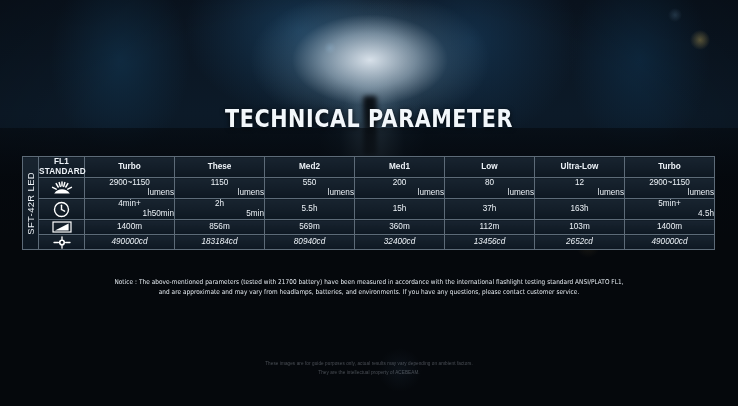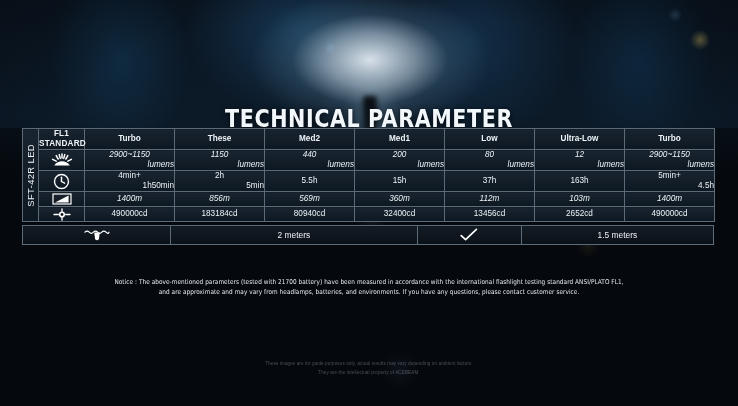--- a/index.html
+++ b/index.html
@@ -76,21 +76,21 @@
     font-weight: 700;
     letter-spacing: 0.6px;
     color: #f2f7fb;
     transform: scaleX(0.92);
     text-shadow: 0 1px 6px rgba(0,0,0,0.75);
   }
 
   
   .spec-wrap {
     position: absolute;
-    left: 22px; top: 128px;
+    left: 22px; top: 156px;
     width: 611px;
   }
   table.spec {
     width: 692px;
     border-collapse: collapse;
     table-layout: fixed;
   }
   table.spec td, table.spec th {
     border: 1px solid #5d6b78;
     text-align: center;
@@ -144,24 +144,24 @@
 
   
   td.icon-cell {
     width: 46px;
     background-color: #0c141d;
     background-image: none;
   }
   td.icon-cell svg { display: block; margin: 0 auto; }
 
   
-  tr.r-lumens td.val { height: 21px; font-style: italic; }
+  tr.r-lumens td.val { height: 21px; }
   tr.r-time   td.val { height: 21px; }
-  tr.r-dist   td.val { height: 15px; font-style: italic; }
-  tr.r-cd     td.val { height: 15px; }
+  tr.r-dist   td.val { height: 15px; }
+  tr.r-cd     td.val { height: 15px; font-style: italic; }
   td.val { font-size: 8.4px; }
   td.val .l2 { display: block; text-align: right; }
 
   
   table.spec2 {
     width: 692px;
     border-collapse: collapse;
     table-layout: fixed;
     margin-top: 3px;
   }
@@ -269,21 +269,21 @@
         </td>
         <td class="val">
           <span>2900~1150</span>
           <span class="l2">lumens</span>
         </td>
         <td class="val">
           <span>1150</span>
           <span class="l2">lumens</span>
         </td>
         <td class="val">
-          <span>440</span>
+          <span>550</span>
           <span class="l2">lumens</span>
         </td>
         <td class="val">
           <span>200</span>
           <span class="l2">lumens</span>
         </td>
         <td class="val">
           <span>80</span>
           <span class="l2">lumens</span>
         </td>
@@ -356,39 +356,20 @@
         <td class="val">183184cd</td>
         <td class="val">80940cd</td>
         <td class="val">32400cd</td>
         <td class="val">13456cd</td>
         <td class="val">2652cd</td>
         <td class="val">490000cd</td>
       </tr>
     </tbody>
       </table>
 
-    <table class="spec2">
-      <tbody>
-          <tr>
-        <td class="ipx">
-          <svg width="26" height="14" viewBox="0 0 26 14" aria-hidden="true">
-            <path d="M1 4.2 Q3.1 1.9 5.2 4.2 T9.4 4.2 T13.6 4.2 T17.8 4.2 T22 4.2 T25 4.2" fill="none" stroke="#ffffff" stroke-width="1.2" stroke-linecap="round"></path>
-            <path d="M10.2 4.6 L15.8 4.6 L14.9 11.2 Q13 13.4 11.1 11.2 Z" fill="#ffffff"></path>
-          </svg>
-        </td>
-        <td class="drop2">2 meters</td>
-        <td class="chk">
-          <svg width="20" height="14" viewBox="0 0 20 14" aria-hidden="true">
-            <path d="M2.2 7.6 L6.6 11.6 L17.4 1.4" fill="none" stroke="#ffffff" stroke-width="1.7" stroke-linecap="round" stroke-linejoin="round"></path>
-          </svg>
-        </td>
-        <td class="drop15">1.5 meters</td>
-      </tr>
-    </tbody>
-      </table>
   </div>
 
   <div class="notice">
     <div>Notice : The above-mentioned parameters (tested with 21700 battery) have been measured in accordance with the international flashlight testing standard ANSI/PLATO FL1,</div>
     <div>and are approximate and may vary from headlamps, batteries, and environments. If you have any questions, please contact customer service.</div>
   </div>
 
   <div class="watermark">
     <span>These images are for guide purposes only, actual results may vary depending on ambient factors.</span>
     <span>They are the intellectual property of ACEBEAM.</span>

